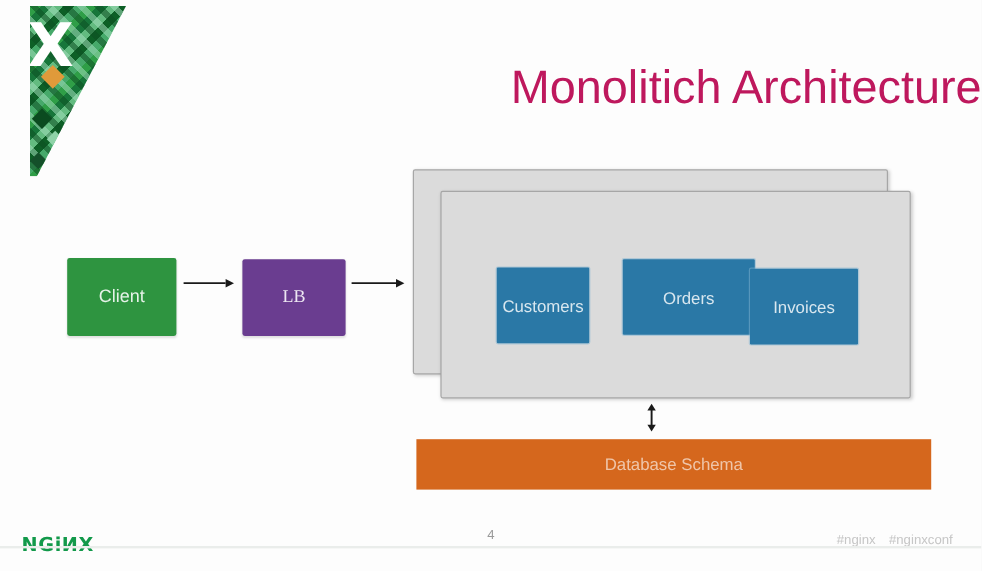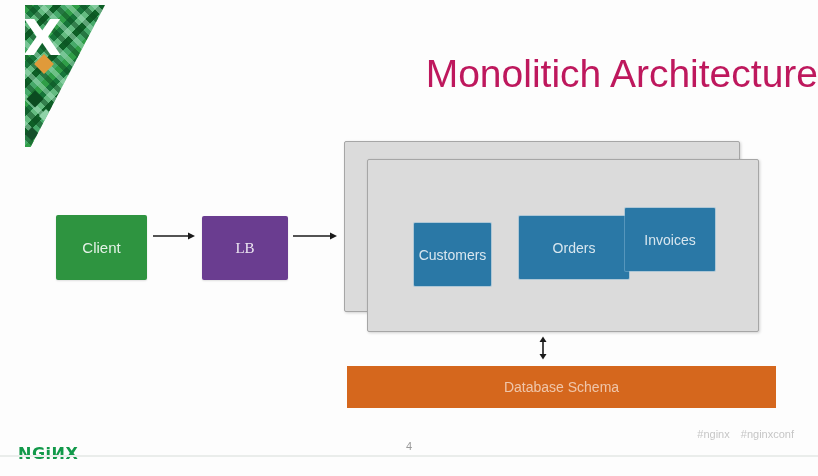--- a/index.html
+++ b/index.html
@@ -96,21 +96,21 @@
     align-items: center;
     justify-content: center;
     background: #2a78a6;
     border-radius: 1px;
     font-size: 14px;
     color: rgba(255,255,255,0.82);
     box-shadow: 0 0 0 1px rgba(130,180,210,0.5);
   }
   .svc-customers { left: 414px; top: 204px; width: 77px; height: 63px; margin-top: 19px; }
   .svc-orders    { left: 519px; top: 216px; width: 110px; height: 63px; }
-  .svc-invoices  { left: 625px; top: 208px; width: 90px; height: 63px; justify-content: center; }
+  .svc-invoices  { left: 625px; top: 224px; width: 90px; height: 63px; justify-content: center; }
 
   .db-bar {
     position: absolute;
     left: 347px; top: 366px;
     width: 429px; height: 42px;
     display: flex;
     align-items: center;
     justify-content: center;
     background: #d5671d;
     font-size: 14px;
@@ -135,21 +135,21 @@
   .page-num {
     position: absolute;
     left: 0; top: 440px;
     width: 100%;
     text-align: center;
     font-size: 11px;
     color: #9a9a9a;
   }
   .hashtags {
     position: absolute;
-    right: 24px; top: 428px;
+    right: 24px; top: 444px;
     font-size: 11px;
     color: #c6c6c6;
   }
   .hashtags span + span { margin-left: 8px; }
   .bottom-line {
     position: absolute;
     left: 0; top: 455px;
     width: 100%; height: 2px;
     background: #eaedeb;
   }

